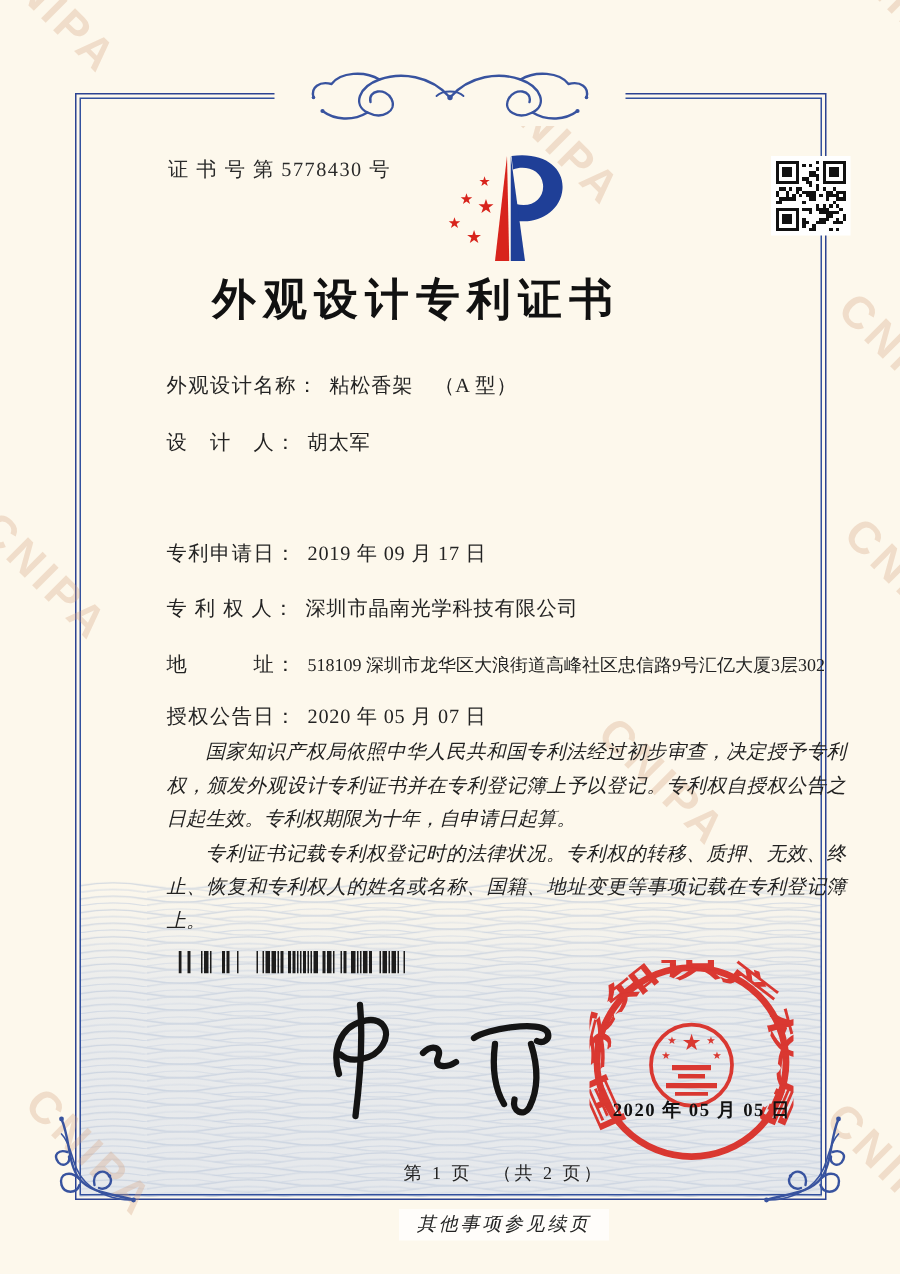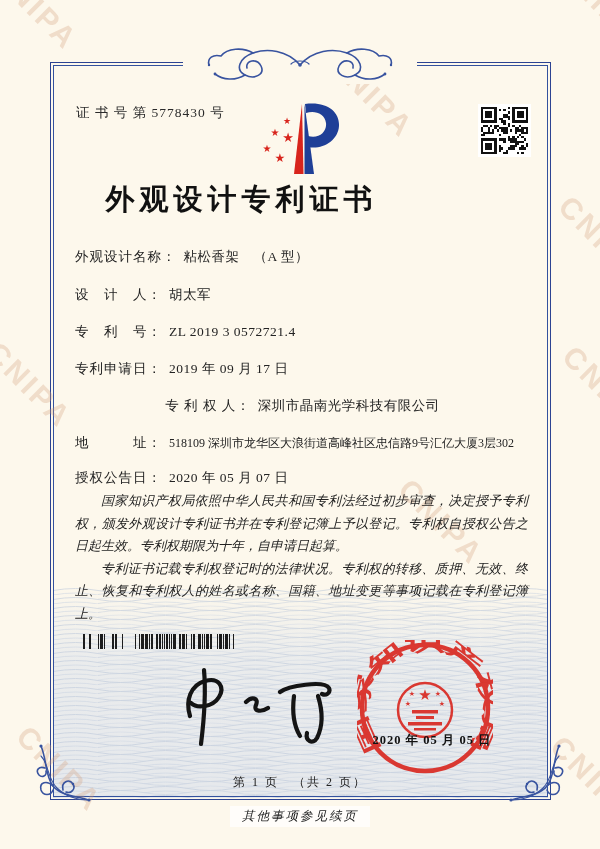--- a/index.html
+++ b/index.html
@@ -15,21 +15,21 @@
   
   .frame { position:absolute; left:50px; top:62px; width:501px; height:738px;
            border:1.5px solid #2c4392; z-index:2; }
   .frame-inner { position:absolute; inset:2px; border:1px solid #33519e; }
 
   
   .waves-box { position:absolute; left:53px; top:586px; width:495px; height:212px; z-index:1;
     background:linear-gradient(180deg, rgba(223,229,239,0) 0%, rgba(219,226,237,0.55) 35%, rgba(217,224,236,0.65) 100%); }
   .waves-box svg { position:absolute; inset:0; opacity:.6; }
 
-  .content { position:absolute; inset:0; z-index:4; }
+  .content { position:absolute; inset:0; z-index:4;margin-left:36px; }
 
   .cert-no { position:absolute; left:76px; top:104px; font-size:13.5px; letter-spacing:1px; color:#2a2a2a; }
 
   .logo { position:absolute; left:257px; top:100px; width:88px; height:80px; }
   .qr { position:absolute; left:478px; top:104px; width:53px; height:53px; background:#fff; padding:3px; }
   .qr svg { width:100%; height:100%; }
 
   .title { position:absolute; left:0; top:180px; width:483px; text-align:center;
            font-size:29px; font-weight:700; letter-spacing:5px; color:#111; }
 
@@ -298,27 +298,24 @@
     </div>
 
     <div class="title">外观设计专利证书</div>
 
     <div class="row" style="top:286px;">
       <span class="lbl">设　计　人：</span><span class="val">胡太军</span>
     </div>
     <div class="row" style="top:248px;">
       <span class="lbl">外观设计名称：</span><span class="val">粘松香架　（A 型）</span>
     </div>
-    <div class="row" style="top:323px;">
-      <span class="lbl">专　利　号：</span><span class="val">ZL 2019 3 0572721.4</span>
-    </div>
     <div class="row" style="top:360px;">
       <span class="lbl">专利申请日：</span><span class="val">2019 年 09 月 17 日</span>
     </div>
-    <div class="row" style="top:397px;text-align:center;">
+    <div class="row" style="top:397px;">
       <span class="lbl">专 利 权 人：</span><span class="val">深圳市晶南光学科技有限公司</span>
     </div>
     <div class="row" style="top:434px;">
       <span class="lbl">地　　　址：</span><span class="val addr">518109 深圳市龙华区大浪街道高峰社区忠信路9号汇亿大厦3层302</span>
     </div>
     <div class="row" style="top:469px;">
       <span class="lbl">授权公告日：</span><span class="val">2020 年 05 月 07 日</span>
     </div>
 
     <div class="paras">

